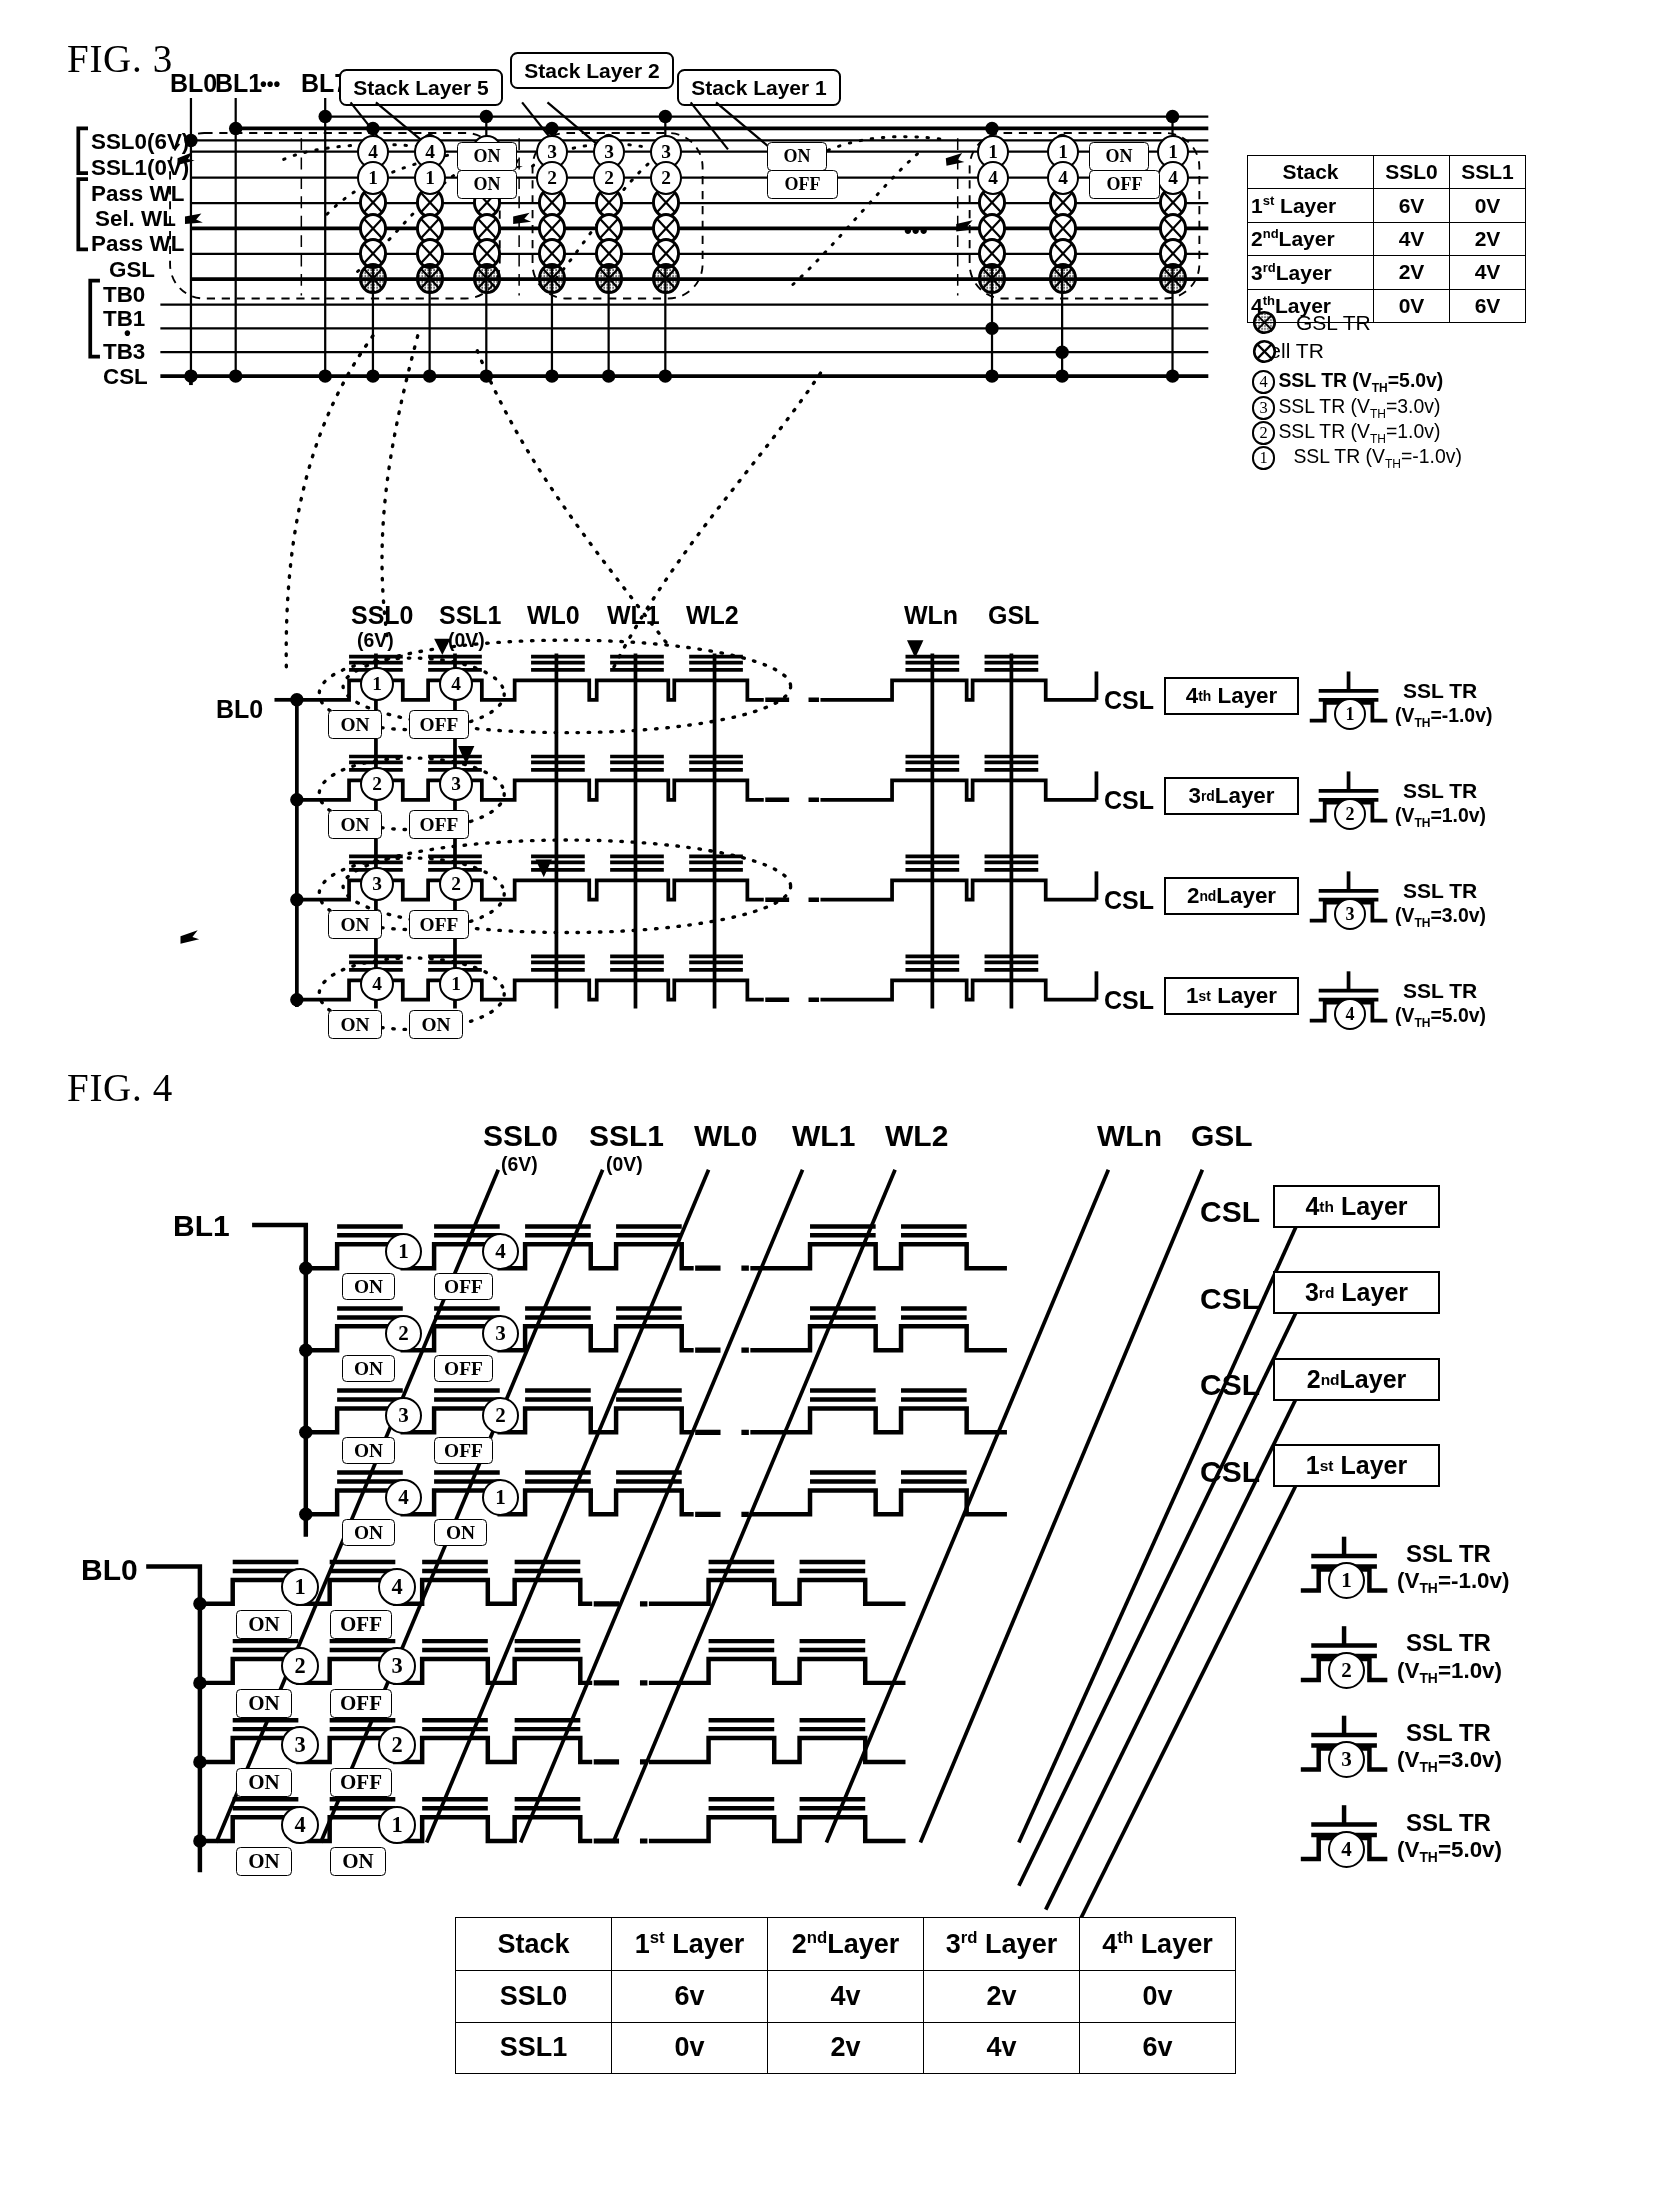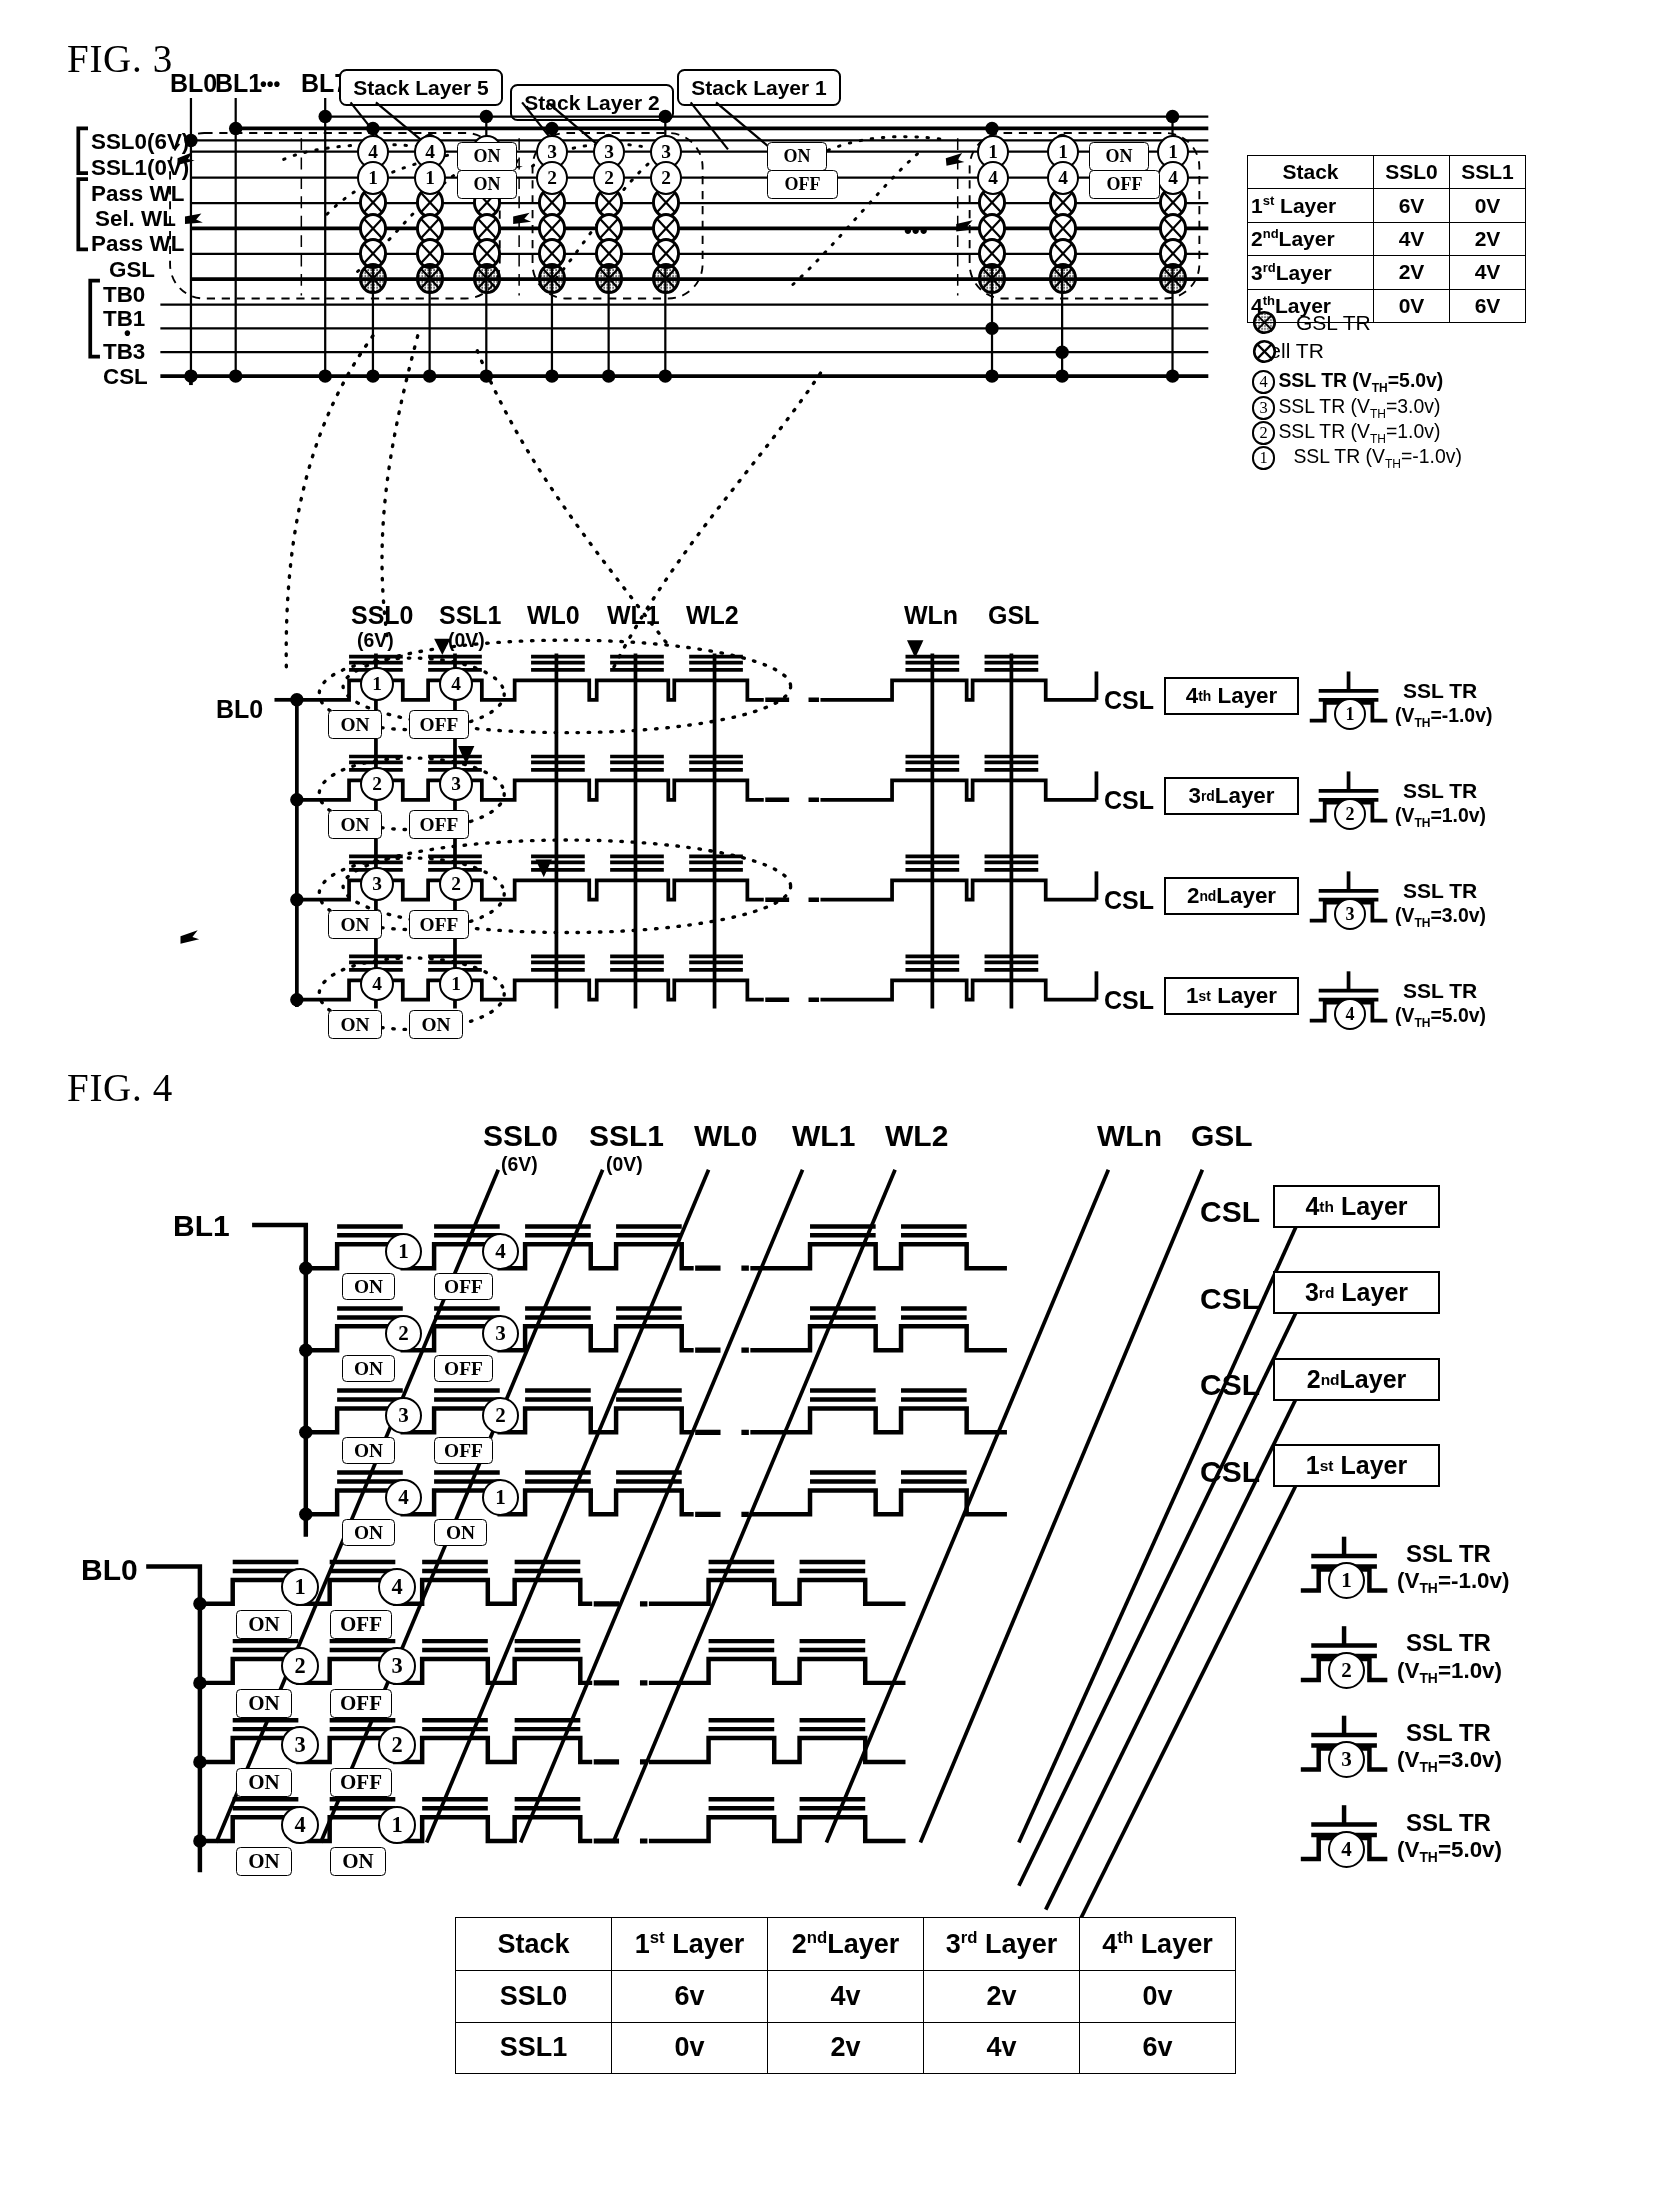--- a/index.html
+++ b/index.html
@@ -37,21 +37,21 @@
 <body>
 
 <div class="fig-label" style="left:67px;top:36px;">FIG. 3</div>
 
 <div class="txt t34" style="left:170px;top:69px;">BL0</div>
 <div class="txt t34" style="left:215px;top:69px;">BL1</div>
 <div class="txt t26" style="left:260px;top:73px;">•••</div>
 <div class="txt t34" style="left:301px;top:69px;">BL7</div>
 
 <div class="callout t28" style="left:339px;top:69px;width:160px;height:33px;">Stack Layer 5</div>
-<div class="callout t28" style="left:510px;top:52px;width:160px;height:33px;margin-top:32px;">Stack Layer 2</div>
+<div class="callout t28" style="left:510px;top:52px;width:160px;height:33px;">Stack Layer 2</div>
 <div class="callout t28" style="left:677px;top:69px;width:160px;height:33px;">Stack Layer 1</div>
 
 <div class="txt t30" style="left:91px;top:129px;">SSL0(6V)</div>
 <div class="txt t30" style="left:91px;top:155px;">SSL1(0V)</div>
 <div class="txt t30" style="left:91px;top:181px;">Pass WL</div>
 <div class="txt t30" style="left:95px;top:206px;">Sel. WL</div>
 <div class="txt t30" style="left:91px;top:231px;">Pass WL</div>
 <div class="txt t30" style="left:109px;top:257px;">GSL</div>
 <div class="txt t30" style="left:103px;top:282px;">TB0</div>
 <div class="txt t30" style="left:103px;top:306px;">TB1</div>

